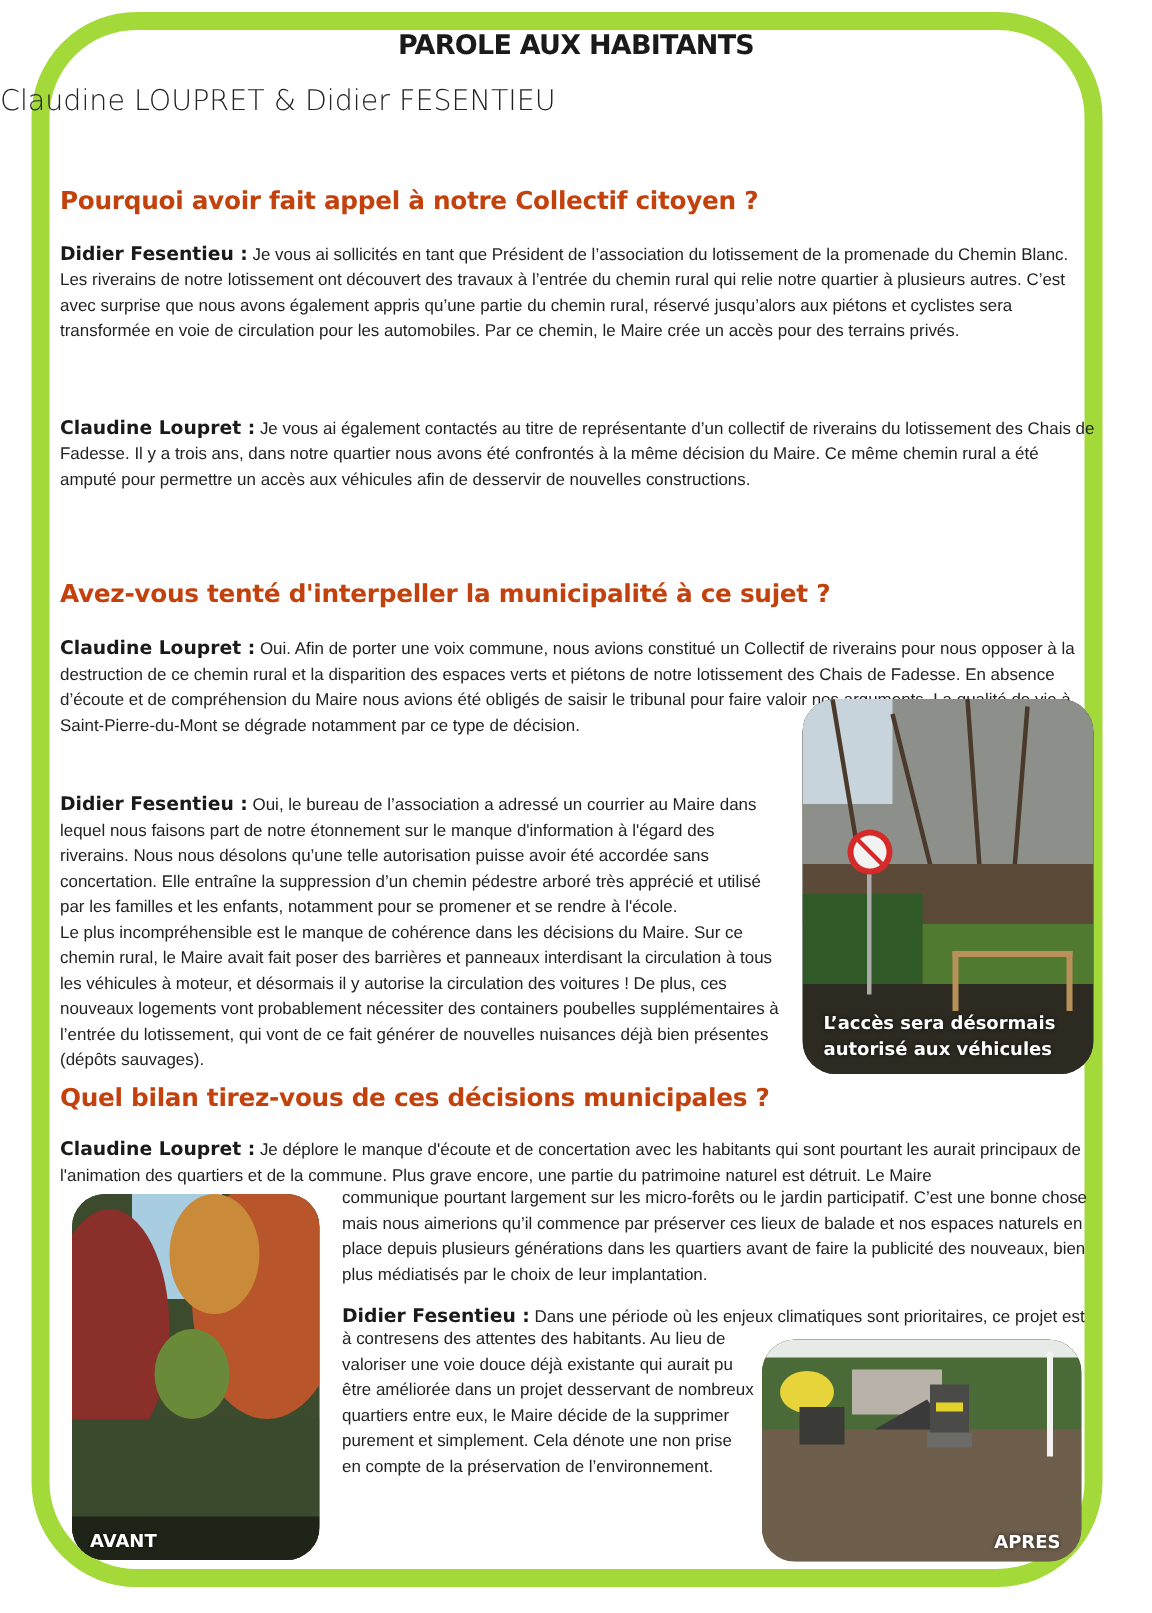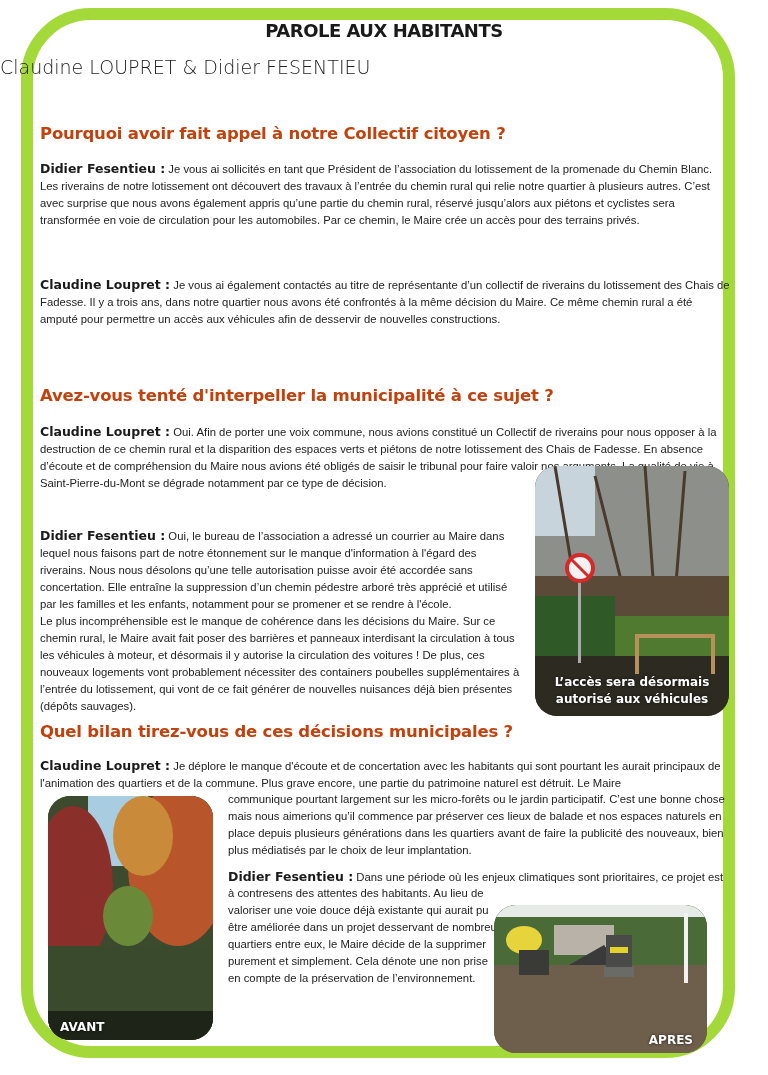--- a/index.html
+++ b/index.html
@@ -68,21 +68,21 @@
     <rect x="80" y="150" width="114" height="40" fill="#4f7a2f"></rect>
     <rect x="0" y="190" width="194" height="60" fill="#2d2a22"></rect>
     <rect x="100" y="168" width="80" height="4" fill="#b8905a"></rect>
     <rect x="100" y="168" width="4" height="40" fill="#b8905a"></rect>
     <rect x="176" y="168" width="4" height="40" fill="#b8905a"></rect>
     <rect x="43" y="112" width="3" height="85" fill="#aaa"></rect>
     <circle cx="45" cy="102" r="15" fill="#d42a2a"></circle>
     <circle cx="45" cy="102" r="11" fill="#f2f2f2"></circle>
     <path d="M36 93 L54 111" stroke="#d42a2a" stroke-width="3"></path>
   </svg>
-  <div class="caption" style="left:0; right:0; bottom:8px; text-align:center; font-size:12px; line-height:17px; padding:0 14px;">L’accès sera désormais autorisé aux véhicules</div>
+  <div class="caption" style="left:0; right:0; bottom:8px; text-align:left; font-size:12px; line-height:17px; padding:0 14px;">L’accès sera désormais autorisé aux véhicules</div>
 </div>
 
 <div class="h2" style="top:722px;">Quel bilan tirez-vous de ces décisions municipales ?</div>
 
 <div class="para" style="left:40px; top:757px; width:690px;">
   <span class="speaker">Claudine Loupret :</span>
   <span>Je déplore le manque d'écoute et de concertation avec les habitants qui sont pourtant les aurait principaux de l'animation des quartiers et de la commune. Plus grave encore, une partie du patrimoine naturel est détruit. Le Maire</span>
 </div>
 <div class="para" style="left:228px; top:791px; width:505px;">communique pourtant largement sur les micro-forêts ou le jardin participatif. C’est une bonne chose mais nous aimerions qu’il commence par préserver ces lieux de balade et nos espaces naturels en place depuis plusieurs générations dans les quartiers avant de faire la publicité des nouveaux, bien plus médiatisés par le choix de leur implantation.</div>
 
@@ -99,21 +99,21 @@
     <ellipse cx="25" cy="90" rx="40" ry="80" fill="#8a2f2a"></ellipse>
     <ellipse cx="130" cy="70" rx="50" ry="80" fill="#b8552a"></ellipse>
     <ellipse cx="95" cy="40" rx="30" ry="40" fill="#c98a3a"></ellipse>
     <ellipse cx="80" cy="120" rx="25" ry="30" fill="#6a8a3a"></ellipse>
     <rect x="0" y="150" width="165" height="94" fill="#3a4a2c"></rect>
     <rect x="0" y="215" width="165" height="29" fill="#1e2418"></rect>
   </svg>
   <div class="caption" style="left:12px; bottom:6px; font-size:12px;">AVANT</div>
 </div>
 
-<div class="photo" style="left:494px; top:893px; width:213px; height:148px; background:#6a5a48;margin-top:12px;">
+<div class="photo" style="left:508px; top:893px; width:213px; height:148px; background:#6a5a48;">
   <svg viewBox="0 0 213 148" preserveAspectRatio="none">
     <rect x="0" y="0" width="213" height="60" fill="#4a6a38"></rect>
     <rect x="0" y="0" width="213" height="12" fill="#e6ebe8"></rect>
     <rect x="60" y="20" width="60" height="30" fill="#b8b2a8"></rect>
     <ellipse cx="30" cy="35" rx="18" ry="14" fill="#e6d43a"></ellipse>
     <rect x="0" y="60" width="213" height="88" fill="#6e5e4c"></rect>
     <polygon points="75,60 110,40 125,60" fill="#3a3a3a"></polygon>
     <rect x="112" y="30" width="26" height="34" fill="#4a4a48"></rect>
     <rect x="116" y="42" width="18" height="6" fill="#e2d22a"></rect>
     <rect x="110" y="62" width="30" height="10" fill="#6a6a66"></rect>

